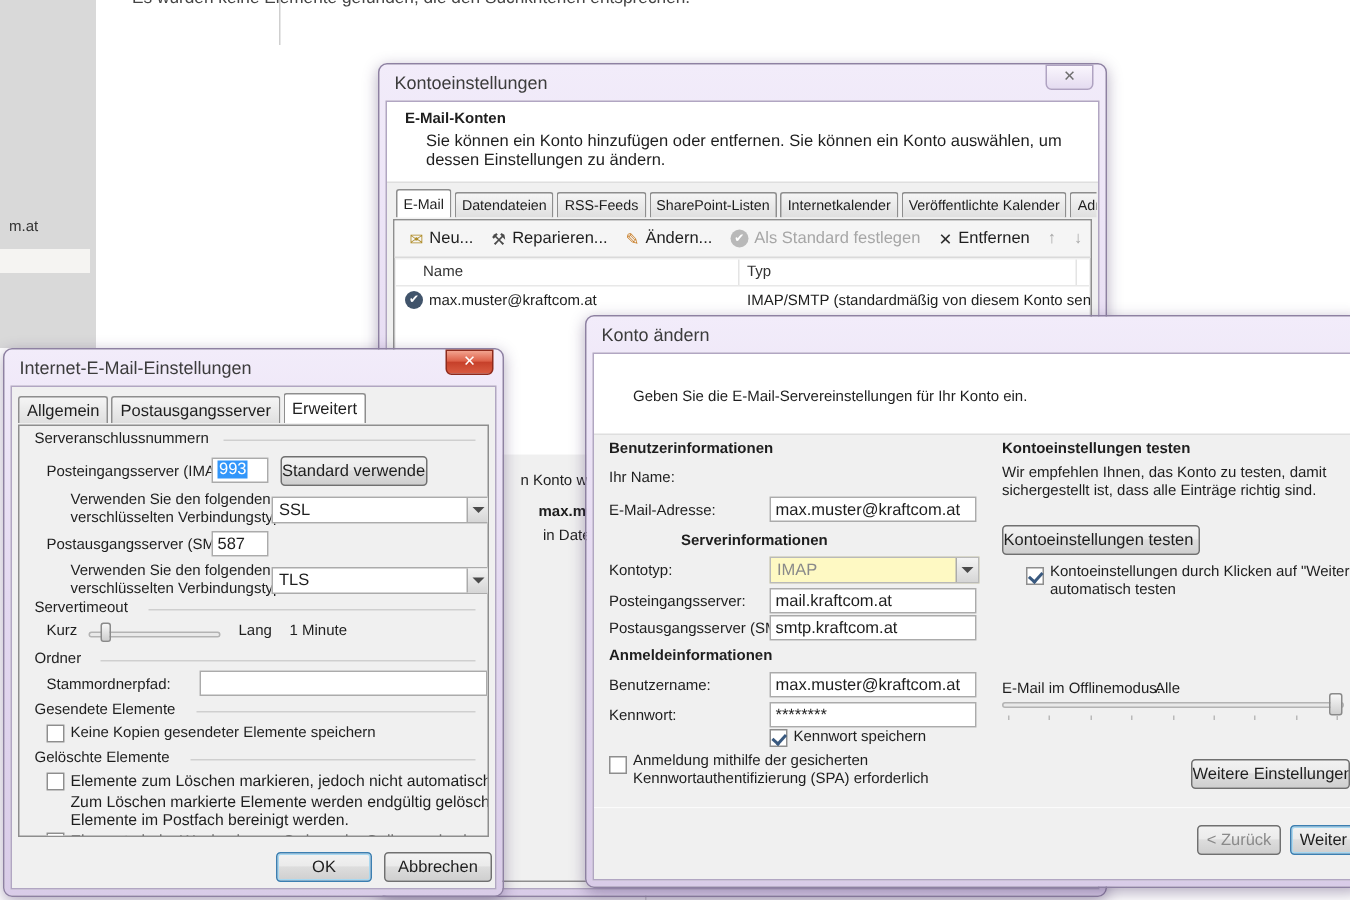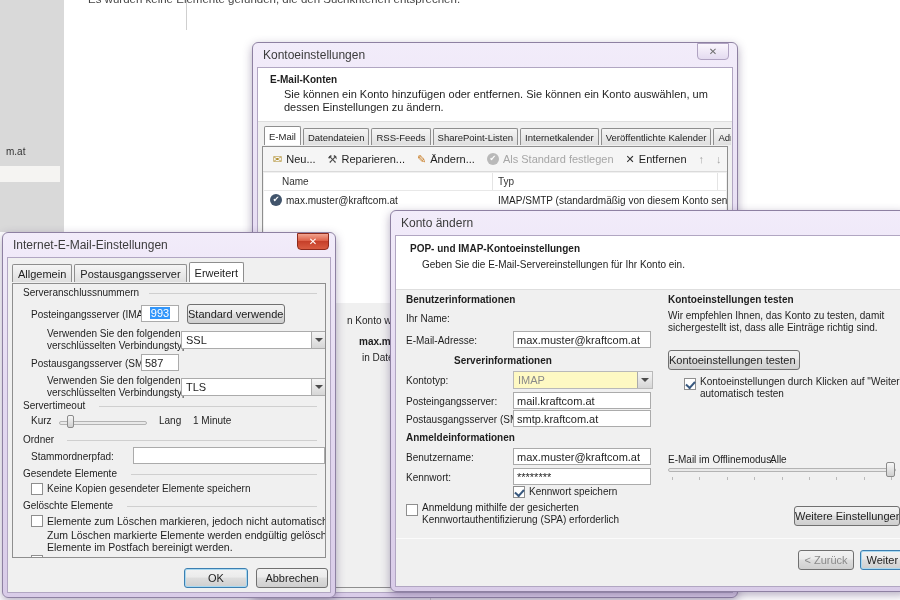--- a/index.html
+++ b/index.html
@@ -167,21 +167,20 @@
       </div>
     </div>
   </div>
 
   <div class="win" style="left:390px;top:210px;width:518px;height:382px;z-index:2;">
     <div class="titlebar">
       <span class="title">Konto ändern</span>
     </div>
     <div class="winbody">
       <div class="whitehead" style="height:54px;">
-        <div class="lbl b" style="left:14px;top:7px;">POP- und IMAP-Kontoeinstellungen</div>
         <div class="lbl" style="left:26px;top:23px;">Geben Sie die E-Mail-Servereinstellungen für Ihr Konto ein.</div>
       </div>
 
       <div class="lbl b" style="left:10px;top:58px;">Benutzerinformationen</div>
       <div class="lbl" style="left:10px;top:77px;">Ihr Name:</div>
       <div class="lbl" style="left:10px;top:99px;">E-Mail-Adresse:</div>
       <input class="input" readonly="" style="left: 117px; top: 95px; width: 138px;" value="max.muster@kraftcom.at">
 
       <div class="lbl b" style="left:10px;top:119px;margin-left:48px;">Serverinformationen</div>
       <div class="lbl" style="left:10px;top:139px;">Kontotyp:</div>
@@ -243,21 +242,21 @@
     </div>
     <div class="winbody">
       <div class="tabbar" style="left:4px;top:4px;right:2px;height:22px;">
         <span class="tab">Allgemein</span><span class="tab">Postausgangsserver</span><span class="tab active">Erweitert</span>
       </div>
       <div class="panel" style="left:4px;right:4px;top:25px;bottom:34px;">
         <div class="lbl" style="left:10px;top:3px;">Serveranschlussnummern</div>
         <div class="grpline" style="left:136px;right:8px;top:9px;"></div>
 
         <div class="lbl" style="left:18px;top:25px;">Posteingangsserver (IMAP):</div>
-        <div class="input" style="left:128px;top:21px;width:38px;text-align:center;">
+        <div class="input" style="left:128px;top:21px;width:38px;">
           <span class="sel">993</span>
         </div>
         <button class="btn" style="left:174px;top:20px;width:98px;height:20px;">Standard verwenden</button>
 
         <div class="lbl" style="left:34px;top:44px;">Verwenden Sie den folgenden</div>
         <div class="lbl" style="left:34px;top:56px;">verschlüsselten Verbindungstyp:</div>
         <div class="combo" style="left:168px;top:47px;width:146px;">
           <span class="val">SSL</span>
           <span class="dd"></span>
         </div>

